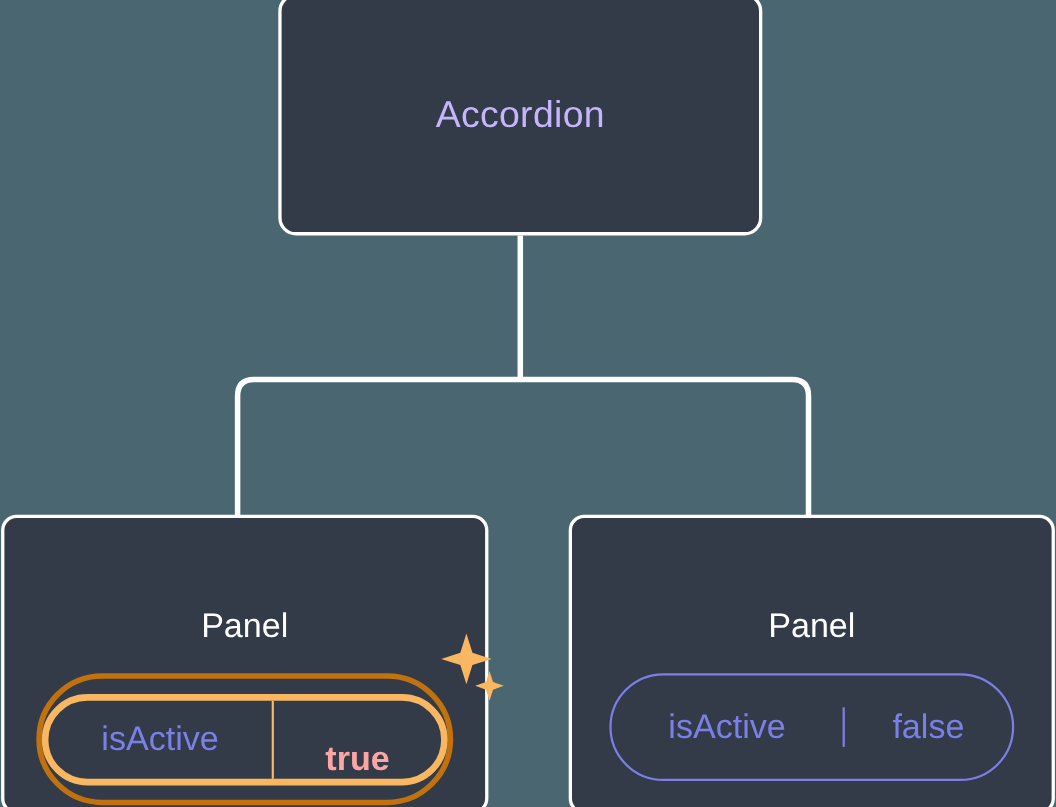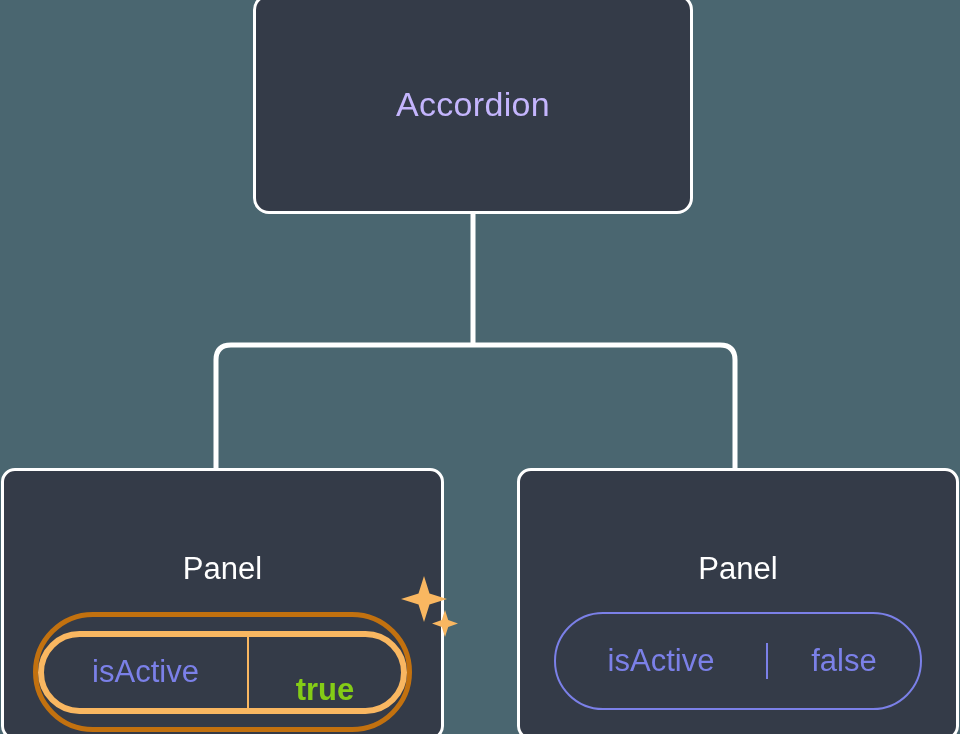--- a/index.html
+++ b/index.html
@@ -125,21 +125,21 @@
   .pill-hl .pill-key {
     width: 205px;
     font-size: 31px;
     color: #7b80e8;
     border-right: 2px solid #f9b761;
   }
   .pill-hl .pill-val {
     width: 152px;
     font-size: 31px;
     font-weight: bold;
-    color: #84cc16;
+    color: #fca5a5;
     margin-top: 35px;
   }
 
   
   .sparkles {
     position: absolute;
     right: -48px;
     top: -38px;
     width: 64px;
     height: 70px;

